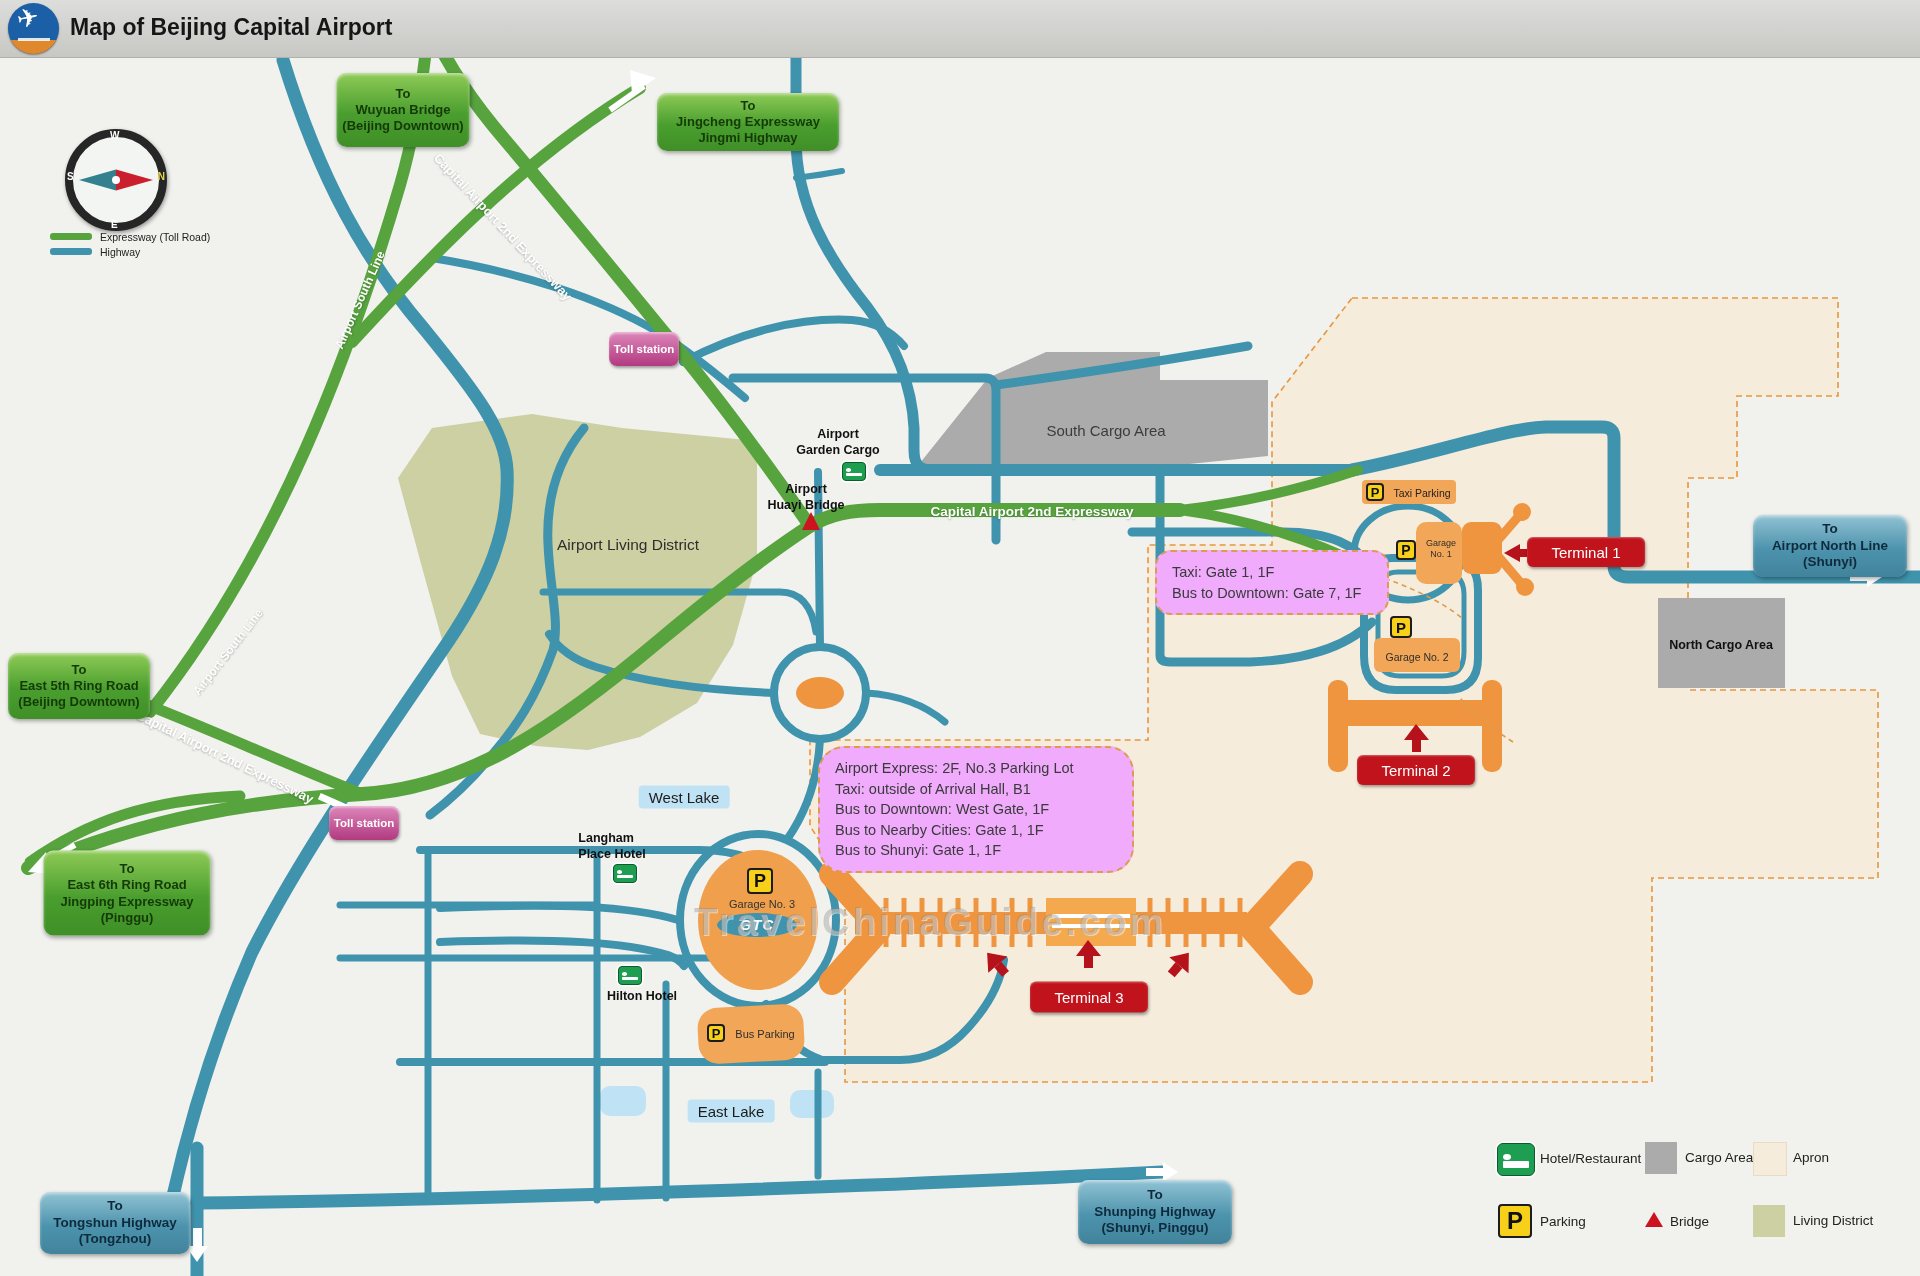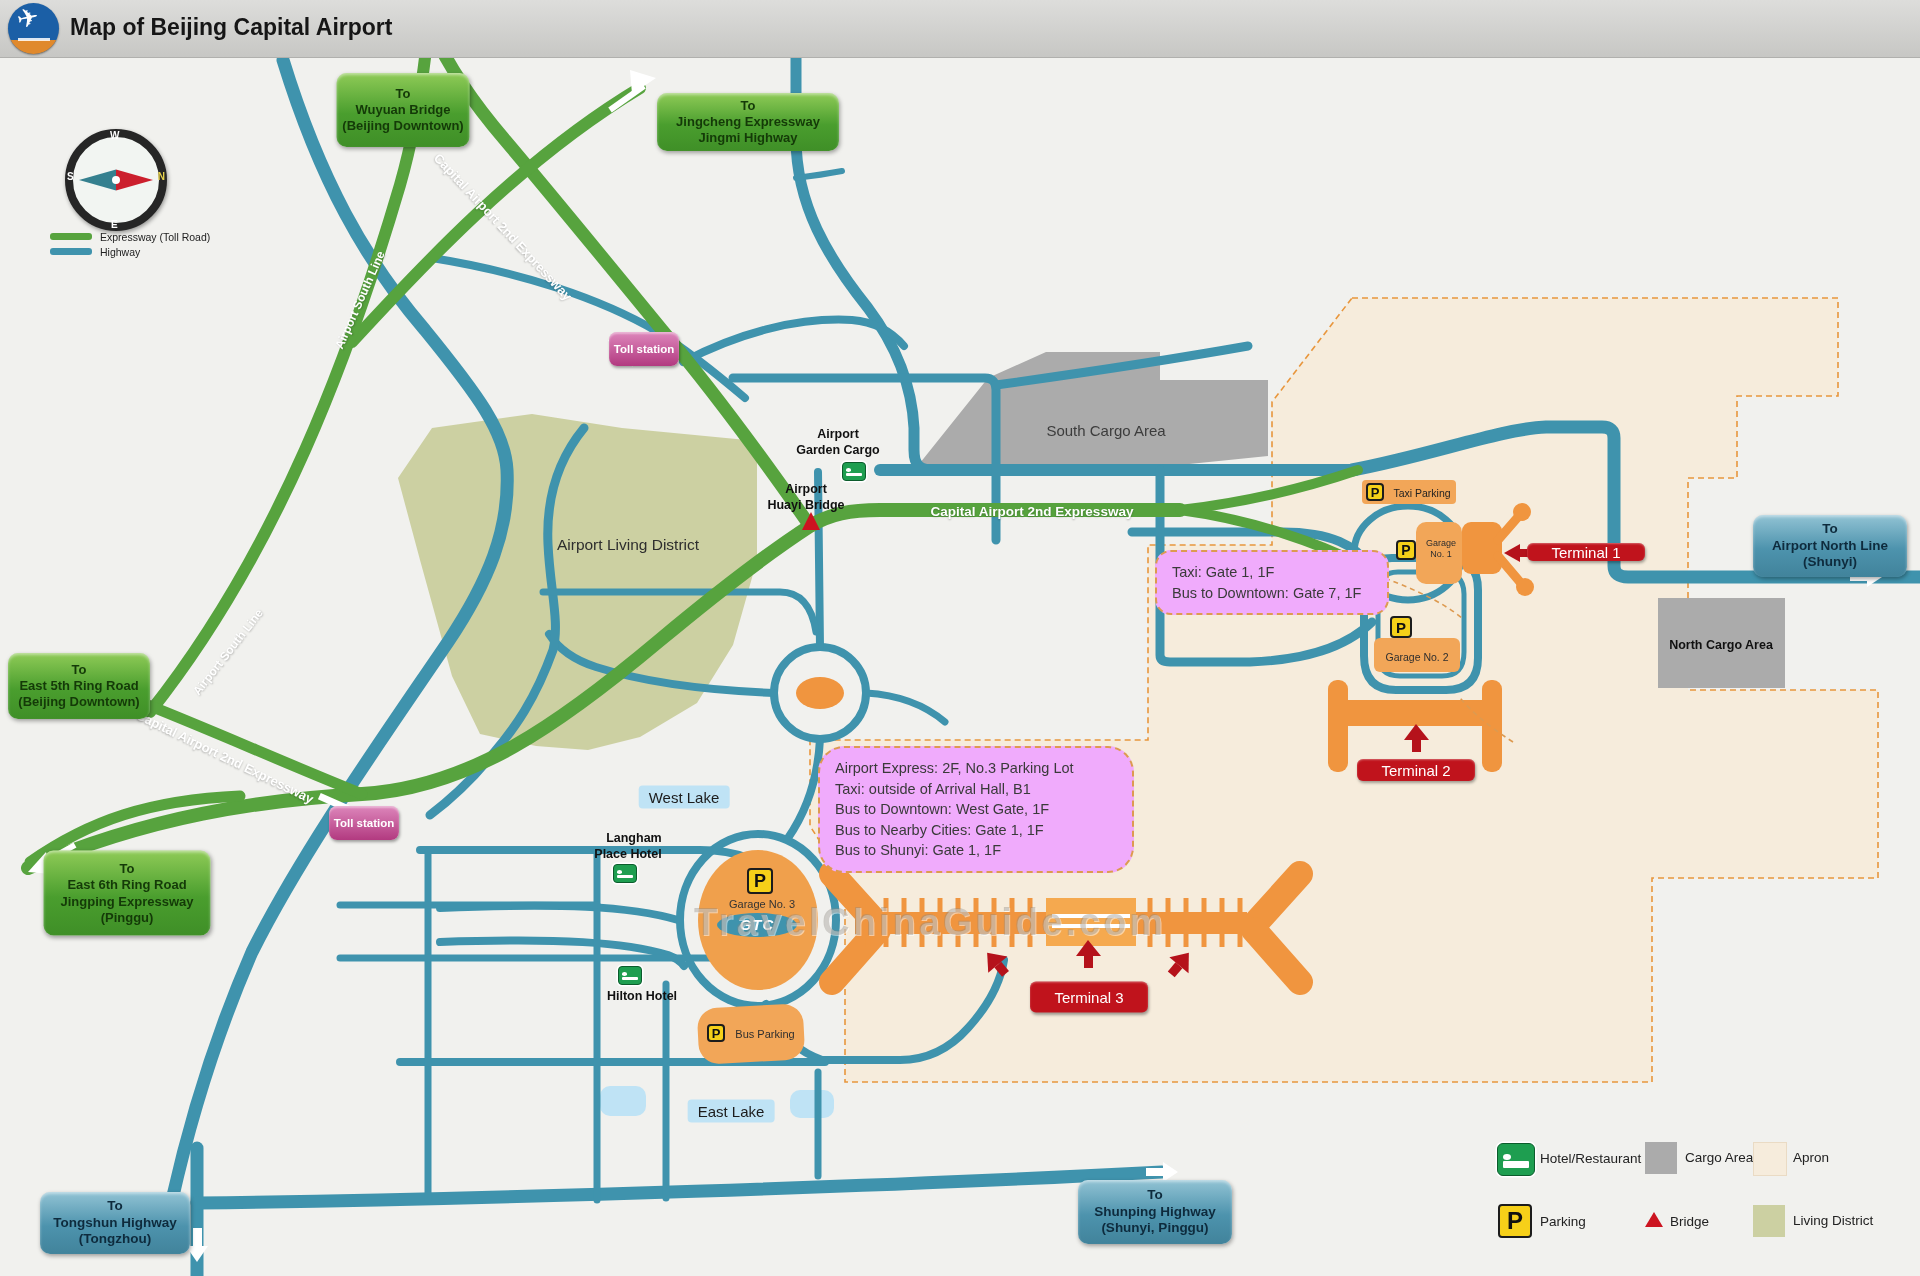--- a/index.html
+++ b/index.html
@@ -277,22 +277,22 @@
   <div class="road-label" style="left:225px;top:757px;transform:translate(-50%,-50%) rotate(26deg);">Capital Airport 2nd Expressway</div>
   <div class="road-label" style="left:228px;top:652px;font-size:12px;transform:translate(-50%,-50%) rotate(-52deg);">Airport South Line</div>
   <div class="road-label" style="left:360px;top:300px;font-size:12px;transform:translate(-50%,-50%) rotate(-66deg);">Airport South Line</div>
 
   <div class="ctr maplabel" style="left:628px;top:545px;font-size:15.5px;z-index:14;">Airport Living District</div>
   <div class="ctr maplabel" style="left:1106px;top:430px;font-size:15px;color:#3c3c3c;z-index:14;">South Cargo Area</div>
   <div class="ctr maplabel bold" style="left:1721px;top:645px;font-size:12.5px;z-index:14;">North Cargo Area</div>
   <div class="lake-label" style="left:684px;top:797px;">West Lake</div>
   <div class="lake-label" style="left:731px;top:1111px;">East Lake</div>
 
-  <div class="tbox" style="left:1586px;top:552px;width:118px;height:18px;">Terminal 1</div>
-  <div class="tbox" style="left:1416px;top:770px;width:118px;height:22px;">Terminal 2</div>
+  <div class="tbox" style="left:1586px;top:552px;width:118px;height:30px;">Terminal 1</div>
+  <div class="tbox" style="left:1416px;top:770px;width:118px;height:30px;">Terminal 2</div>
   <div class="tbox" style="left:1089px;top:997px;width:118px;height:31px;">Terminal 3</div>
 
   <div class="infobox" style="left:1155px;top:550px;width:200px;border-radius:16px;">
     <div>Taxi: Gate 1, 1F</div>
     <div>Bus to Downtown: Gate 7, 1F</div>
   </div>
   <div class="infobox" style="left:818px;top:746px;width:282px;border-radius:26px;">
     <div>Airport Express: 2F, No.3 Parking Lot</div>
     <div>Taxi: outside of Arrival Hall, B1</div>
     <div>Bus to Downtown: West Gate, 1F</div>
@@ -326,21 +326,21 @@
   <div class="hotel-icon" style="left:842px;top:462px;width:22px;height:17px;">
       <span class="bed-bar"></span>
       <span class="bed-pillow"></span>
     </div>
 
   <div class="ctr maplabel bold" style="left:806px;top:498px;font-size:12.5px;text-align:center;line-height:1.25;z-index:16;">
     <div>Airport</div>
     <div>Huayi Bridge</div>
   </div>
 
-  <div class="ctr maplabel bold" style="left:628px;top:847px;font-size:12.5px;text-align:right;line-height:1.25;z-index:16;">
+  <div class="ctr maplabel bold" style="left:612px;top:847px;font-size:12.5px;text-align:left;line-height:1.25;z-index:16;">
     <div>Langham</div>
     <div>Place Hotel</div>
   </div>
   <div class="hotel-icon" style="left:613px;top:864px;width:22px;height:17px;">
       <span class="bed-bar"></span>
       <span class="bed-pillow"></span>
     </div>
 
   <div class="hotel-icon" style="left:618px;top:966px;width:22px;height:17px;">
       <span class="bed-bar"></span>

